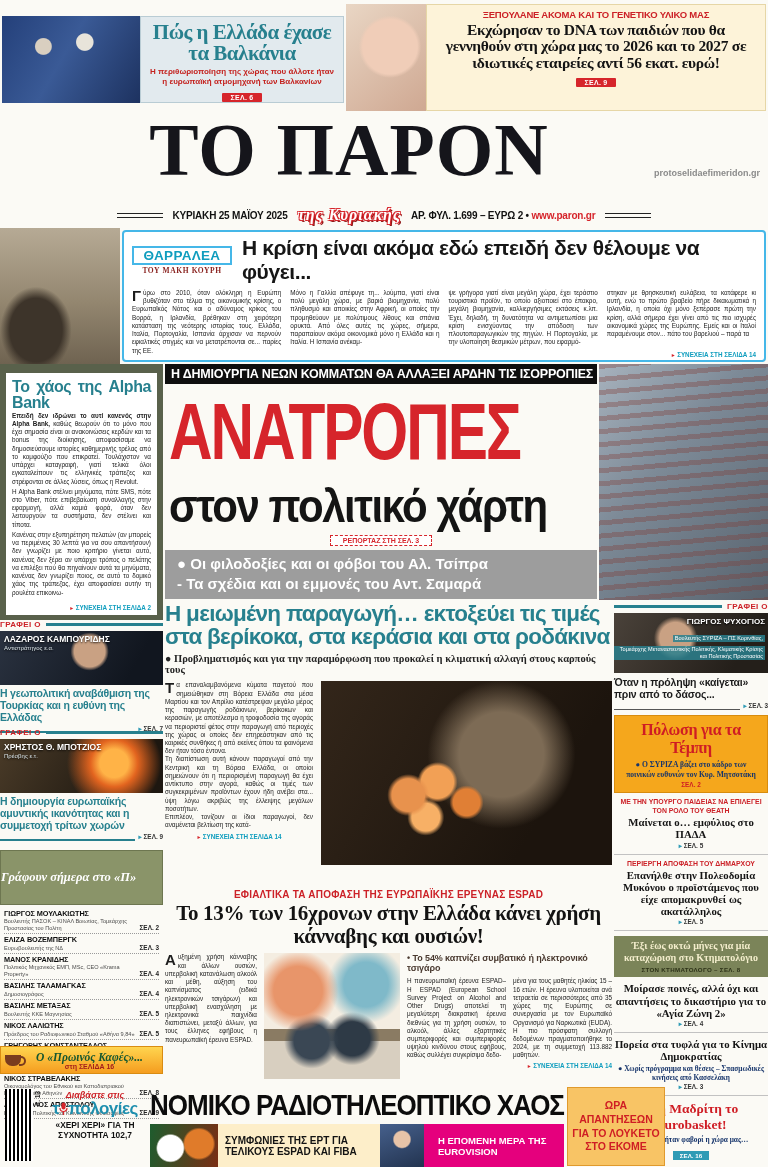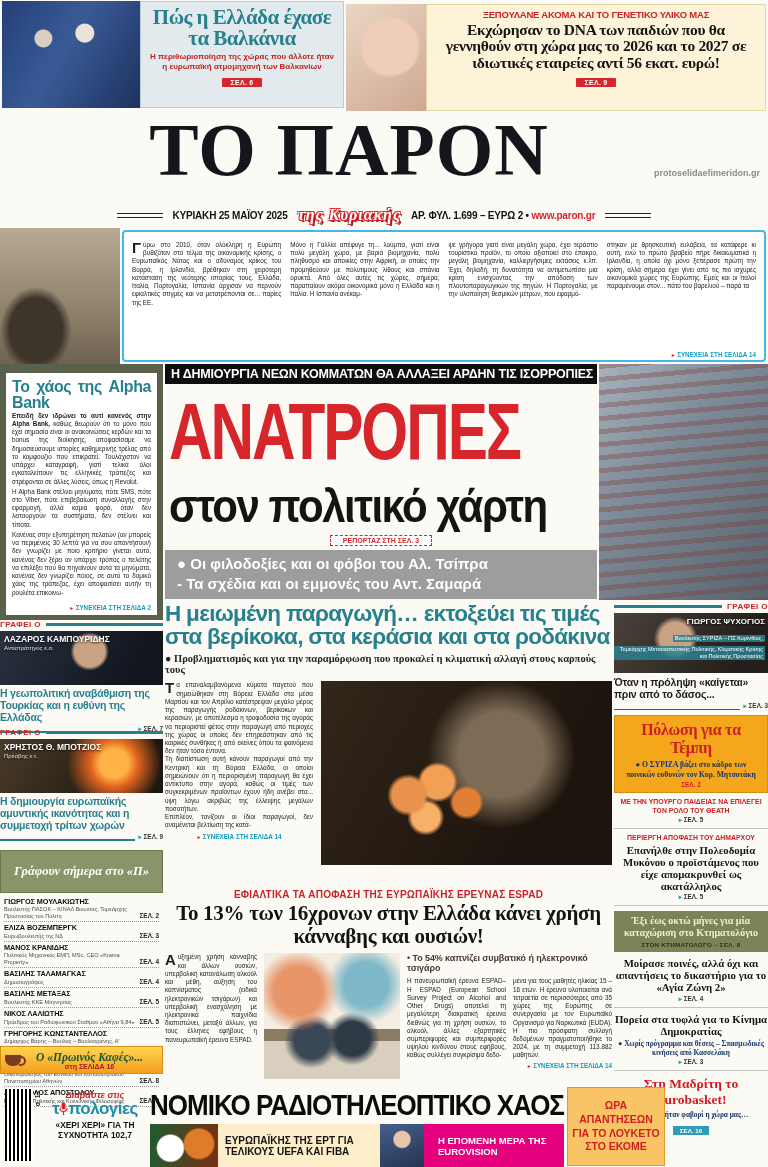--- a/index.html
+++ b/index.html
@@ -10,21 +10,21 @@
   .badge{display:inline-block;background:#d6252b;color:#fff;font-weight:800;font-size:7px;
          padding:1px 8px;border-radius:1px;letter-spacing:.3px;}
   .pg-link{font-size:6.4px;font-weight:800;color:#333;}
   .pg-link::before{content:"▸ ";color:#2f9bb5;}
   .cont{font-size:6.3px;font-weight:800;color:#0f9dbe;}
   .cont::before{content:"► ";color:#d6252b;font-size:5px;}
   .dropcap::first-letter{float:left;font-size:15px;line-height:.85;font-weight:800;margin:1px 2px 0 0;color:#1d1d1d;}
   .tinytext{font-size:6.35px;line-height:1.3;text-align:justify;color:#222;}
 
   
-  #teaser-left{left:2px;top:1px;width:342px;height:107px;display:flex;}
+  #teaser-left{left:2px;top:16px;width:342px;height:87px;display:flex;}
   #teaser-left .tl-photo{width:138px;background:
       radial-gradient(circle at 60% 30%,#e8e4da 0 8%,transparent 9%),
       radial-gradient(circle at 30% 35%,#d9cfc0 0 7%,transparent 8%),
       linear-gradient(120deg,#24407a 0%,#3a5a96 45%,#1d3260 100%);}
   #teaser-left .tl-box{flex:1;background:#e2eaee;border:1px solid #b9ccd4;text-align:center;padding:5px 6px 3px;}
   .tl-title{font-family:"Liberation Serif",serif;font-weight:800;font-size:21px;line-height:.98;
             color:#27808e;letter-spacing:-.5px;}
   .tl-sub{color:#c4231f;font-weight:800;font-size:8px;line-height:1.2;margin-top:4px;}
   #teaser-right{left:346px;top:4px;width:420px;height:107px;display:flex;}
   #teaser-right .tr-photo{width:80px;background:
@@ -141,22 +141,22 @@
       radial-gradient(ellipse at 65% 68%,#2e3a46 0 14%,transparent 22%),
       linear-gradient(180deg,#f4ede1 0 60%,#8a7b63 60% 70%,#d8cfc0 70% 100%);}
   #espad-right{flex:1;}
   #espad-sub{font-weight:800;font-size:9px;color:#4a3a30;letter-spacing:-.1px;}
   #espad-cols{display:flex;gap:7px;margin-top:4px;}
   #espad-cols>div{flex:1;}
   #espad-cont{display:block;text-align:right;margin-top:2px;}
 
   
   #contrib{left:0;top:850px;width:163px;}
-  #contrib-head{background:#8a9469;border:1px solid #6d7650;color:#fff;text-align:center;
-      font-family:"Liberation Serif",serif;font-style:italic;font-weight:800;font-size:12.5px;padding:13px 0;}
+  #contrib-head{background:#8a9469;border:1px solid #6d7650;color:#fff;
+      font-family:"Liberation Serif",serif;font-style:italic;font-weight:800;font-size:12.5px;padding:19px 0;}
   #contrib-list{padding:3px 4px 0;}
   .c-item{border-bottom:1px dotted #9a9a9a;padding:1px 0 2px;}
   .c-name{font-size:7.3px;font-weight:800;color:#0e0e0e;letter-spacing:-.1px;}
   .c-sub{display:flex;align-items:flex-end;gap:3px;}
   .c-desc{flex:1;font-size:5.6px;color:#4c4c4c;line-height:1.18;}
   .c-page{font-size:6.4px;font-weight:800;color:#222;white-space:nowrap;}
 
   
   #coffee{left:0;top:1046px;width:163px;height:28px;background:linear-gradient(#ffd54f,#f59d1f);
       border:1px solid #d98c12;display:flex;align-items:center;padding:0 4px;box-sizing:border-box;}
@@ -260,20 +260,27 @@
       <span id="mast-date">ΚΥΡΙΑΚΗ 25 ΜΑΪΟΥ 2025</span>
       <span id="mast-edition">της Κυριακής</span>
       <span id="mast-issue"><span>ΑΡ. ΦΥΛ. 1.699 – ΕΥΡΩ 2 •</span> <span class="www">www.paron.gr</span></span>
       <span class="rule"></span>
     </div>
   </div>
 
   <div id="tharralea" class="abs">
     <div id="th-photo" class="photo"></div>
     <div id="th-box">
+      <div id="th-head">
+        <div id="th-labelwrap">
+          <div id="th-label">ΘΑΡΡΑΛΕΑ</div>
+          <div id="th-byline">ΤΟΥ ΜΑΚΗ ΚΟΥΡΗ</div>
+        </div>
+        <div id="th-headline">Η κρίση είναι ακόμα εδώ επειδή δεν θέλουμε να φύγει...</div>
+      </div>
       <div id="th-cols" class="tinytext">
         <div class="dropcap">Γύρω στο 2010, όταν ολόκληρη η Ευρώπη βυθιζόταν στο τέλμα της οικονομικής κρίσης, ο Ευρωπαϊκός Νότος και ο αδύναμος κρίκος του Βορρά, η Ιρλανδία, βρέθηκαν στη χειρότερη κατάσταση της νεότερης ιστορίας τους. Ελλάδα, Ιταλία, Πορτογαλία, Ισπανία άρχισαν να περνούν εφιαλτικές στιγμές και να μετατρέπονται σε... παρίες της ΕΕ.</div>
         <div>Μόνο η Γαλλία απέφυγε τη... λούμπα, γιατί είναι πολύ μεγάλη χώρα, με βαριά βιομηχανία, πολύ πληθυσμό και αποικίες στην Αφρική, οι οποίες την προμηθεύουν με πολύτιμους λίθους και σπάνια ορυκτά. Από όλες αυτές τις χώρες, σήμερα, παραπαίουν ακόμα οικονομικά μόνο η Ελλάδα και η Ιταλία. Η Ισπανία ανέκαμ-</div>
         <div>ψε γρήγορα γιατί είναι μεγάλη χώρα, έχει τεράστιο τουριστικό προϊόν, το οποίο αξιοποιεί στο έπακρο, μεγάλη βιομηχανία, καλλιεργήσιμες εκτάσεις κ.λπ. Έχει, δηλαδή, τη δυνατότητα να αντιμετωπίσει μια κρίση ενισχύοντας την απόδοση των πλουτοπαραγωγικών της πηγών. Η Πορτογαλία, με την υλοποίηση θεσμικών μέτρων, που εφαρμό-</div>
         <div>στηκαν με θρησκευτική ευλάβεια, τα κατάφερε κι αυτή, ενώ το πρώτο βραβείο πήρε δικαιωματικά η Ιρλανδία, η οποία όχι μόνο ξεπέρασε πρώτη την κρίση, αλλά σήμερα έχει γίνει από τις πιο ισχυρές οικονομικά χώρες της Ευρώπης. Εμείς και οι Ιταλοί παραμένουμε στον... πάτο του βαρελιού – παρά τα</div>
       </div>
       <div id="th-cont" class="cont">ΣΥΝΕΧΕΙΑ ΣΤΗ ΣΕΛΙΔΑ 14</div>
     </div>
   </div>
 
@@ -463,20 +470,21 @@
     </div>
 
     <div id="polosi">
       <div id="polosi-title">Πόλωση για τα Τέμπη</div>
       <div id="polosi-bullet">● Ο ΣΥΡΙΖΑ βάζει στο κάδρο των ποινικών ευθυνών τον Κυρ. Μητσοτάκη</div>
       <div id="polosi-page">ΣΕΛ. 2</div>
     </div>
 
     <div class="rr">
       <div class="kick">ΜΕ ΤΗΝ ΥΠΟΥΡΓΟ ΠΑΙΔΕΙΑΣ ΝΑ ΕΠΙΛΕΓΕΙ ΤΟΝ ΡΟΛΟ ΤΟΥ ΘΕΑΤΗ</div>
+      <div class="hl">Μαίνεται ο… εμφύλιος στο ΠΑΔΑ</div>
       <span class="pg-link">ΣΕΛ. 5</span>
     </div>
 
     <div class="rr">
       <div class="kick">ΠΕΡΙΕΡΓΗ ΑΠΟΦΑΣΗ ΤΟΥ ΔΗΜΑΡΧΟΥ</div>
       <div class="hl">Επανήλθε στην Πολεοδομία Μυκόνου ο προϊστάμενος που είχε απομακρυνθεί ως ακατάλληλος</div>
       <span class="pg-link">ΣΕΛ. 5</span>
     </div>
 
     <div id="green-box">
@@ -513,21 +521,21 @@
             <path d="M1 6 a3.5 3.5 0 0 0 7 0" fill="none" stroke="#d6252b" stroke-width="1.2"></path>
             <line x1="4.5" y1="10" x2="4.5" y2="13" stroke="#d6252b" stroke-width="1.2"></line>
           </svg><span>πολογίες</span></div>
       <div id="typ-note">«ΧΕΡΙ ΧΕΡΙ» ΓΙΑ ΤΗ ΣΥΧΝΟΤΗΤΑ 102,7</div>
     </div>
     <div id="nomiko">
       <div id="nomiko-left">
         <div id="nomiko-h">ΝΟΜΙΚΟ ΡΑΔΙΟΤΗΛΕΟΠΤΙΚΟ ΧΑΟΣ</div>
         <div id="nomiko-row">
           <div id="thumb-sports"></div>
-          <div id="ert-box">ΕΥΡΩΠΑΪΚΗΣ ΤΗΣ ΕΡΤ ΓΙΑ ΤΕΛΙΚΟΥΣ UEFA ΚΑΙ FIBA</div>
+          <div id="ert-box">ΣΥΜΦΩΝΙΕΣ ΤΗΣ ΕΡΤ ΓΙΑ ΤΕΛΙΚΟΥΣ ESPAD ΚΑΙ FIBA</div>
           <div id="thumb-woman"></div>
           <div id="evision">Η ΕΠΟΜΕΝΗ ΜΕΡΑ ΤΗΣ EUROVISION</div>
         </div>
       </div>
       <div id="ekome">ΩΡΑ ΑΠΑΝΤΗΣΕΩΝ ΓΙΑ ΤΟ ΛΟΥΚΕΤΟ ΣΤΟ ΕΚΟΜΕ</div>
     </div>
   </div>
 
 </div>
 

